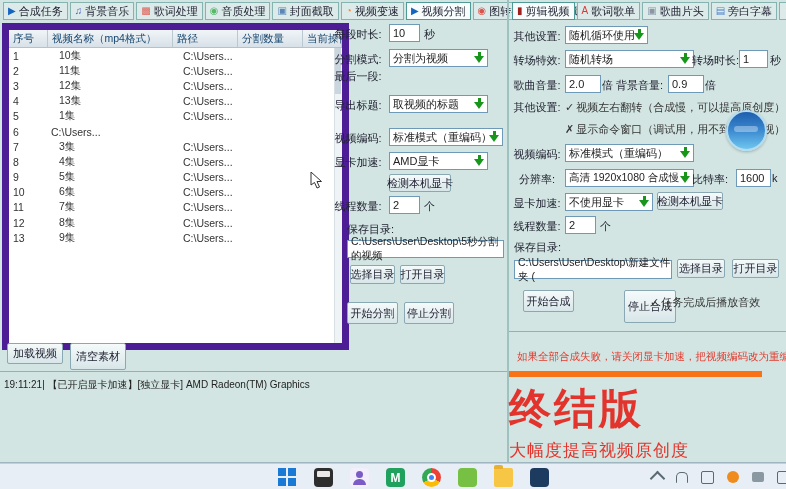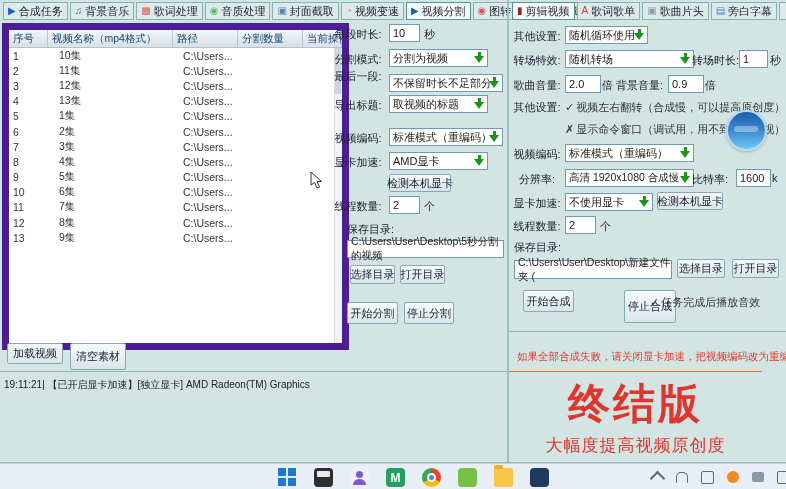--- a/index.html
+++ b/index.html
@@ -37,21 +37,21 @@
   .btn{position:absolute;background:linear-gradient(#f5fafa,#d8e6e9);border:1px solid #89a8b4;border-radius:2px;
     font-size:11px;color:#223;display:flex;align-items:center;justify-content:center;white-space:nowrap;cursor:default}
   .chk{position:absolute;font-size:11px;color:#333;white-space:nowrap}
   .chk b{font-weight:normal;margin-right:2px}
   
   .vsep{position:absolute;left:507px;top:0;width:2px;height:462px;background:#9dc2bf}
   .logbox{position:absolute;left:0;top:371px;width:507px;height:90px;border-top:1px solid #8fb5b2;background:#d2e5e2}
   .logline{position:absolute;left:4px;top:6px;font-size:10px;color:#222;white-space:nowrap}
   .notebox{position:absolute;left:509px;top:331px;width:277px;height:39px;border-top:1px solid #8fb5b2}
   .note{position:absolute;left:8px;top:18px;font-size:10.5px;color:#e23a2e;white-space:nowrap}
-  .promo{position:absolute;left:509px;top:371px;width:253px;height:90px;border-top:1px solid #f97316;text-align:center}
+  .promo{position:absolute;left:509px;top:371px;width:253px;height:90px;border-top:6px solid #f97316;}
   .promo-title{margin-top:4px;font-size:42px;font-weight:bold;color:#e2342c;letter-spacing:3px}
   .promo-sub{font-size:17px;color:#e2342c;margin-top:2px;letter-spacing:1px}
   
   .badge{position:absolute;left:726px;top:110px;width:37px;height:37px;border-radius:50%;
     background:linear-gradient(180deg,#1e5fae 0%,#3a87cf 48%,#6ec6ef 100%);
     border:2px solid #b5ddf2;box-shadow:0 1px 3px rgba(0,0,0,.25)}
   .badge::after{content:"";position:absolute;left:6px;top:14px;width:24px;height:6px;background:rgba(255,255,255,.35);border-radius:3px}
   
   .cursor{position:absolute;left:310px;top:172px;width:14px;height:18px}
   
@@ -202,21 +202,20 @@
           <div class="row">
             <span class="c0">5</span>
             <span class="c1">1集</span>
             <span class="c2">C:\Users...</span>
             <span class="c3"></span>
             <span class="c4"></span>
           </div>
 
           <div class="row">
             <span class="c0">6</span>
-            <span class="c1">2集</span>
             <span class="c2">C:\Users...</span>
             <span class="c3"></span>
             <span class="c4"></span>
           </div>
 
           <div class="row">
             <span class="c0">7</span>
             <span class="c1">3集</span>
             <span class="c2">C:\Users...</span>
             <span class="c3"></span>
@@ -283,24 +282,20 @@
     <span class="num" style="left:389px;top:24px;width:26px">10</span>
     <span class="lbl" style="left:424px;top:27px">秒</span>
 
     <span class="lbl rlbl" style="left:330px;top:52px;width:56px">分割模式:</span>
     <span class="dd" style="left:389px;top:49px;width:79px">
         <span>分割为视频</span>
         <i class="arr"></i>
       </span>
 
     <span class="lbl rlbl" style="left:330px;top:69px;width:56px">最后一段:</span>
-    <span class="dd" style="left:389px;top:74px;width:94px">
-        <span>不保留时长不足部分</span>
-        <i class="arr"></i>
-      </span>
 
     <span class="lbl rlbl" style="left:330px;top:98px;width:56px">导出标题:</span>
     <span class="dd" style="left:389px;top:95px;width:79px">
         <span>取视频的标题</span>
         <i class="arr"></i>
       </span>
 
     <span class="lbl rlbl" style="left:330px;top:131px;width:56px">视频编码:</span>
     <span class="dd" style="left:389px;top:128px;width:94px">
         <span>标准模式（重编码）</span>

